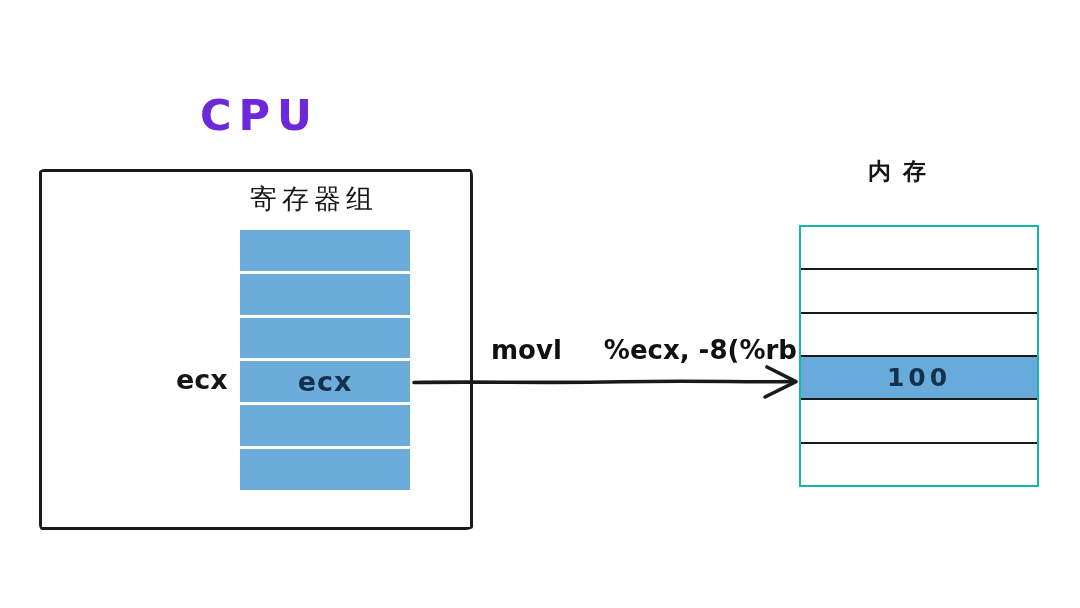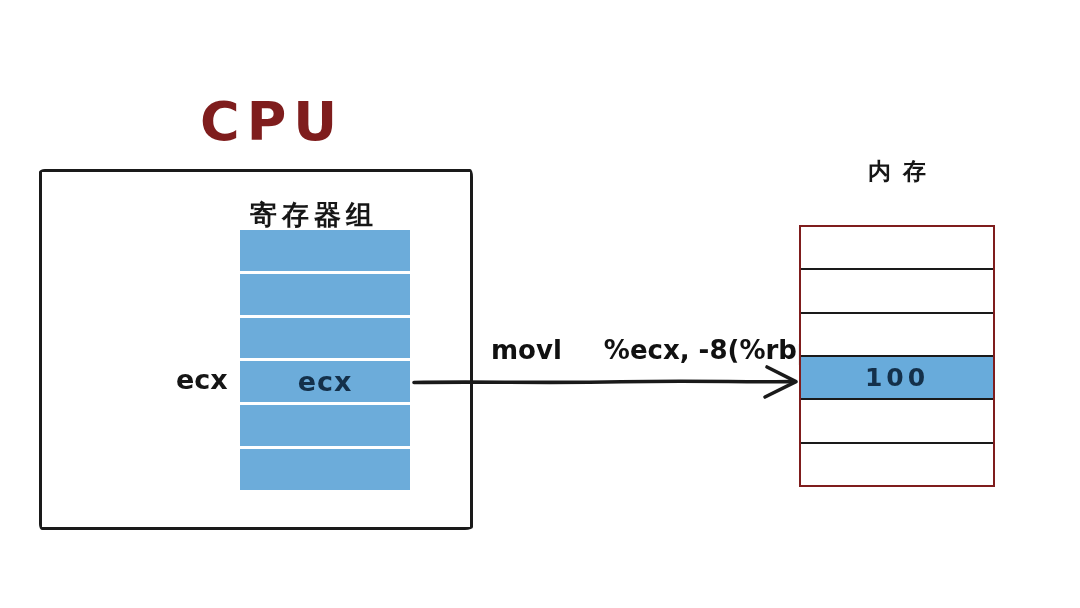--- a/index.html
+++ b/index.html
@@ -7,35 +7,34 @@
     position:relative;
     width:1080px;height:608px;
     background:#ffffff;
     font-family:"DejaVu Sans", sans-serif;
     overflow:hidden;
     color:#1a1a1a;
   }
   
   .cpu-title{
     position:absolute;left:200px;top:90px;
-    font-size:54px;font-weight:600;letter-spacing:7px;
-    color:#7f1d1d;
+    font-size:43px;font-weight:600;letter-spacing:7px;
+    color:#6d28d9;
   }
   .cpu-box{
     position:absolute;left:39px;top:169px;
     width:428px;height:355px;
     border:3px solid #1a1a1a;
     border-radius:6px 3px 8px 3px / 3px 8px 3px 6px;
     background:#ffffff;
   }
   .reg-group-label{
     position:absolute;left:250px;top:181px;
-    font-size:27px;font-weight:700;letter-spacing:5px;
+    font-size:27px;font-weight:400;letter-spacing:5px;
     color:#161616;
-    margin-top:16px;
   }
   .reg-stack{
     position:absolute;left:240px;top:230px;
     width:170px;height:260px;
     display:flex;flex-direction:column;gap:3px;
   }
   .reg-row{
     flex:1;
     background:#6cacda;
     display:flex;align-items:center;justify-content:center;
@@ -55,22 +54,22 @@
   .instruction .operands{margin-left:42px;}
   .arrow-svg{position:absolute;left:411px;top:361px;}
   
   .mem-title{
     position:absolute;left:868px;top:156px;
     font-size:23px;font-weight:600;letter-spacing:12px;
     color:#161616;
   }
   .mem-box{
     position:absolute;left:799px;top:225px;
-    width:196px;height:262px;
-    border:2px solid #7f1d1d;
+    width:240px;height:262px;
+    border:2px solid #14b8a6;
     background:#ffffff;
     display:flex;flex-direction:column;
     box-sizing:border-box;
     text-align:right;
   }
   .mem-row{
     flex:1;
     border-bottom:2px solid #1a1a1a;
     display:flex;align-items:center;justify-content:center;
     font-size:25px;font-weight:600;color:#14304a;

